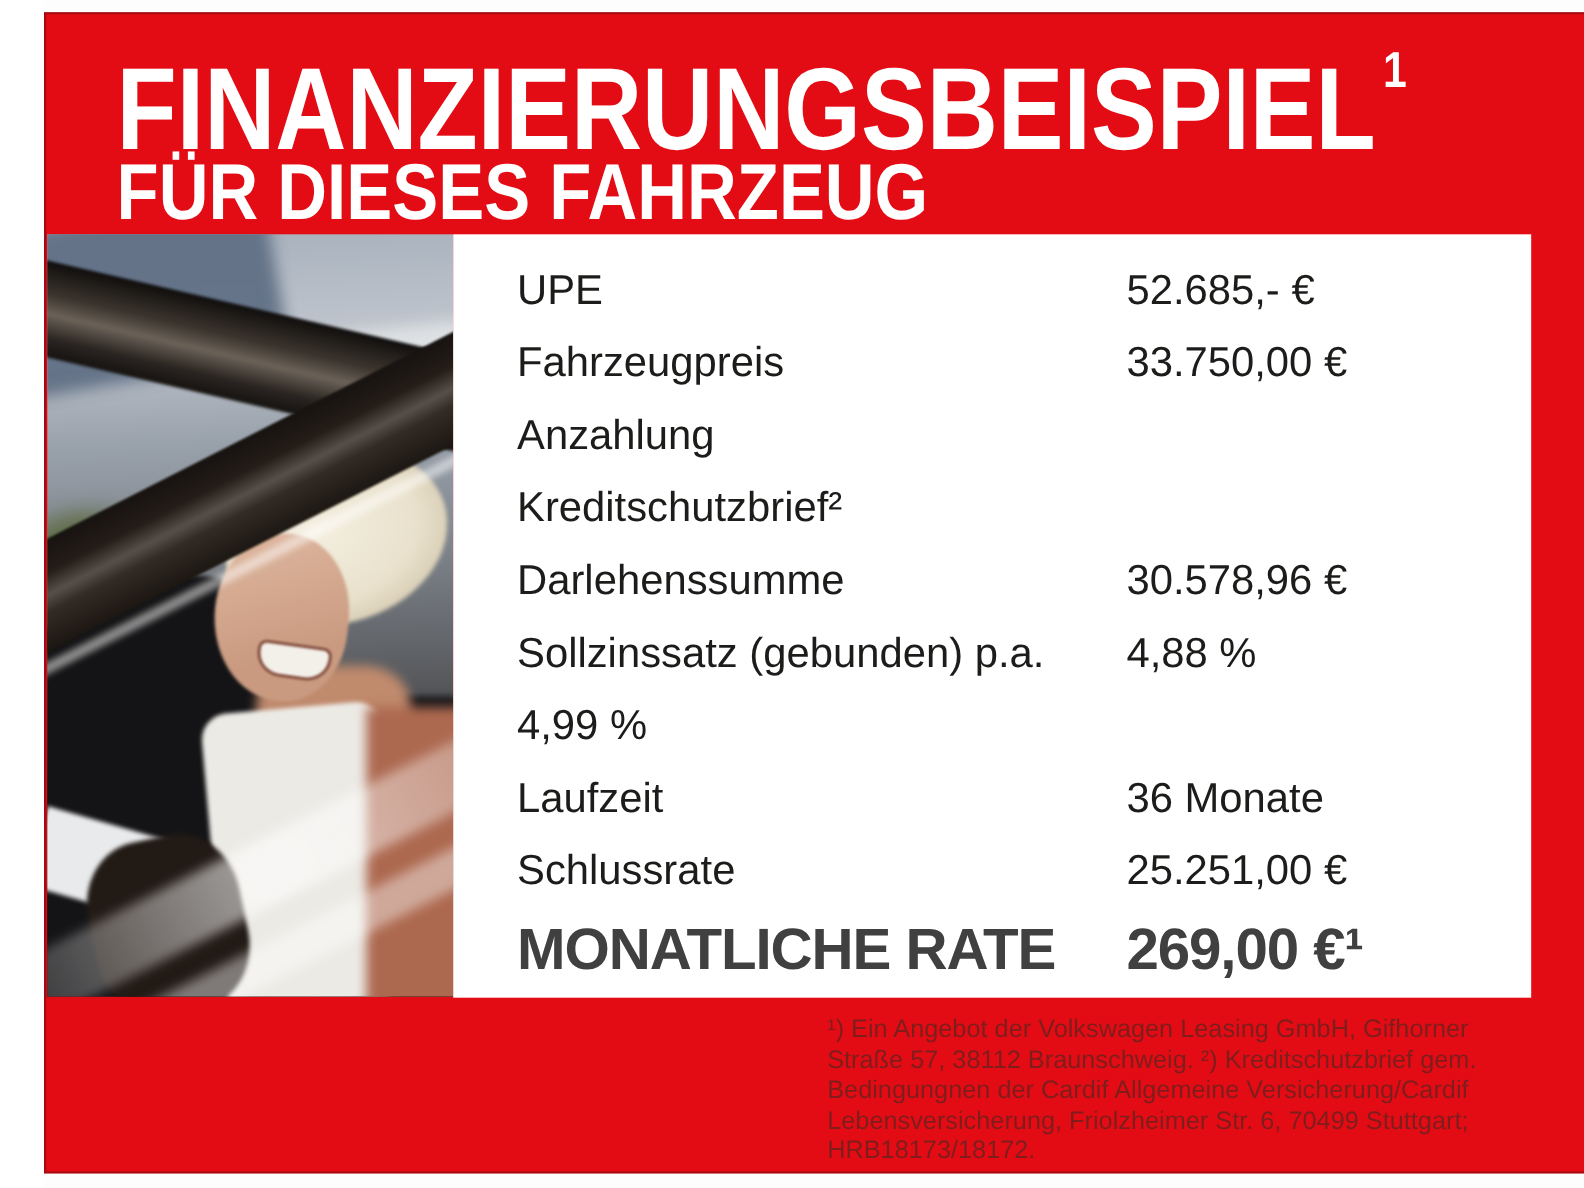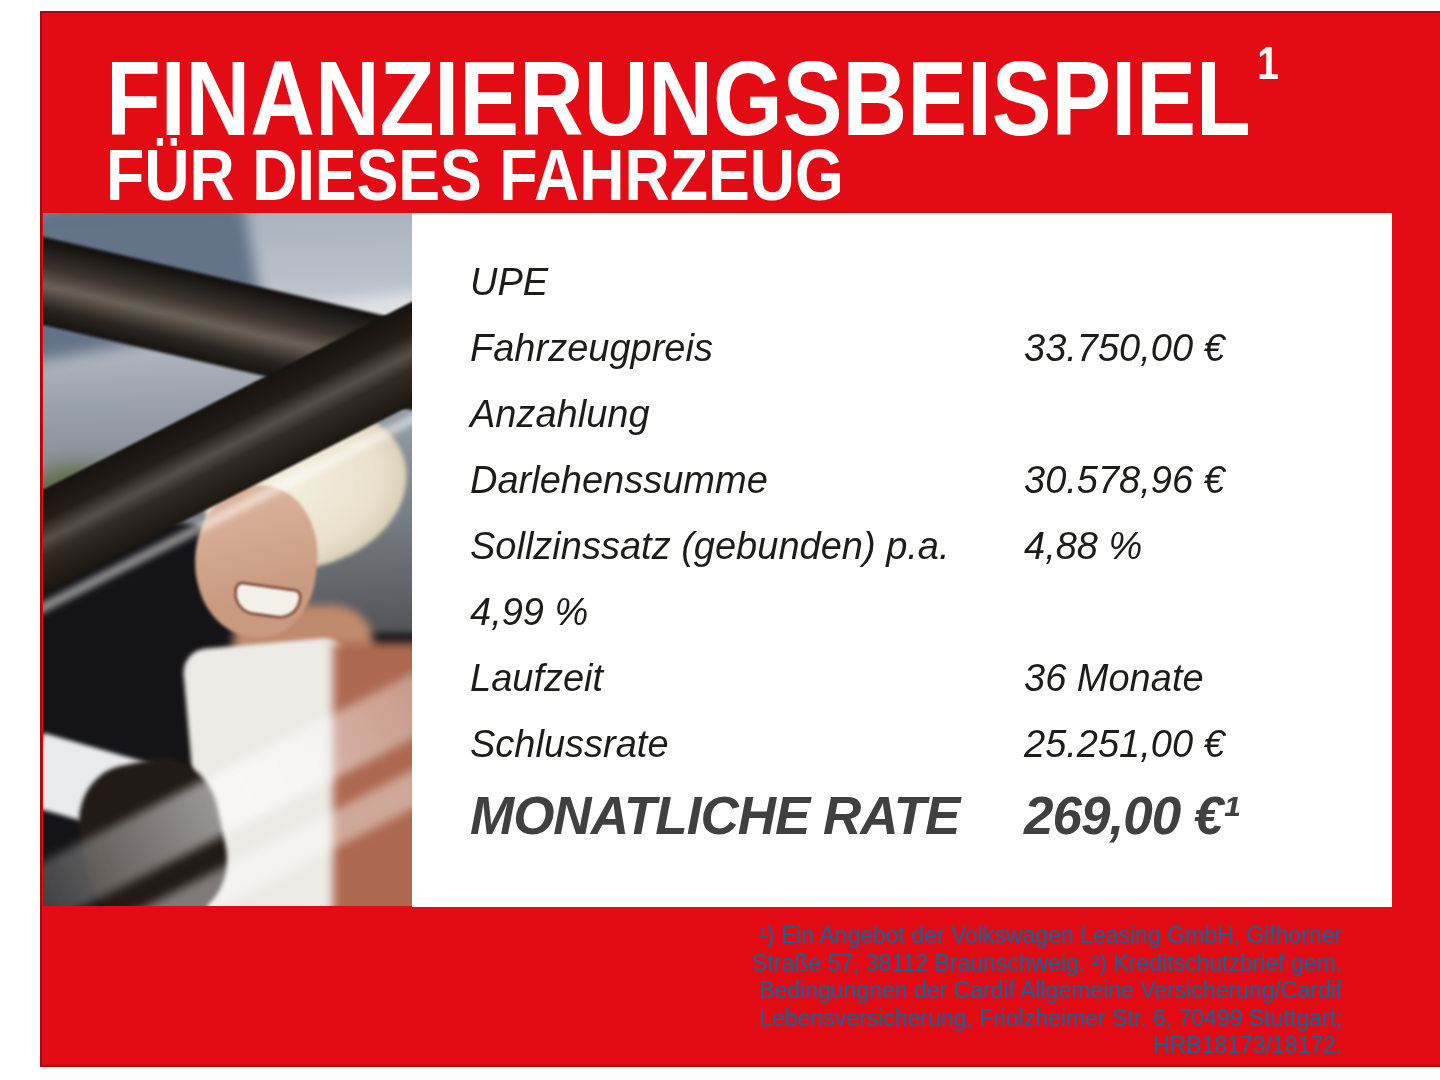--- a/index.html
+++ b/index.html
@@ -20,31 +20,31 @@
     transform:scaleX(0.845); transform-origin:left top; letter-spacing:0;
   }
   .h1 .sup { font-size:46px; vertical-align:56px; margin-left:8px; font-weight:bold; }
   .h2 {
     position:absolute; left:66px; top:139px; z-index:6; color:#ffffff;
     font-size:72px; font-weight:bold; line-height:1; white-space:nowrap;
     transform:scaleX(0.87); transform-origin:left top;
   }
   
   .panel { position:absolute; left:372px; top:213px; width:980px; height:694px; background:#ffffff; z-index:4; }
-  .rows  { position:absolute; left:58px; top:36px; width:912px;font-style:italic; }
+  .rows  { position:absolute; left:58px; top:18px; width:912px; }
   .row   { display:flex; align-items:center; height:66px; font-size:38px; color:#1c1c1a; }
   .row .lbl { width:554px; flex:none; white-space:nowrap; }
   .row .val { flex:none; white-space:nowrap; }
   .row.highlight { height:72px; margin-top:2px; }
   .row.highlight .lbl, .row.highlight .val {
     font-weight:bold; font-size:53px; letter-spacing:-1px; color:#404040;
   }
   
-  .footnote { position:absolute; left:712px; top:922px; z-index:6; color:#0369a1;
-              font-size:23px; line-height:27.5px;text-align:right; }
+  .footnote { position:absolute; left:712px; top:922px; z-index:6; color:#7f1d1d;
+              font-size:23px; line-height:27.5px; }
   .fn-line  { white-space:nowrap; }
   
   .photo { position:absolute; left:3px; top:213px; width:369px; height:693px; overflow:hidden; z-index:4;
     background:linear-gradient(178deg,#a8b1bd 0%,#bfc5cd 14%,#98a0aa 28%,#7e848b 42%,#5a5c60 58%,#333134 74%,#232124 100%); }
   .photo div { position:absolute; }
   .ph-window-blue { left:-30px; top:-20px; width:240px; height:150px; background:#5c6c82;
                     transform:rotate(-10deg); filter:blur(7px); opacity:.9; }
   .ph-green  { left:-36px; top:250px; width:150px; height:150px; filter:blur(9px);
                background:radial-gradient(circle,#76834f 0%,#5d6b44 60%,rgba(93,107,68,0) 78%); }
   .ph-white-car { left:250px; top:85px; width:140px; height:85px; background:#dfe2e4;
@@ -113,27 +113,32 @@
     <div class="ph-streak2"></div>
     <div class="ph-frame-a"></div>
     <div class="ph-frame-b"></div>
     <div class="ph-edge-line"></div>
   </div>
 
   <div class="panel">
     <div class="rows">
       <div class="row">
         <span class="lbl">UPE</span>
+        <span class="val">52.685,- €</span>
       </div>
       <div class="row">
         <span class="lbl">Fahrzeugpreis</span>
         <span class="val">33.750,00 €</span>
       </div>
       <div class="row">
         <span class="lbl">Anzahlung</span>
+      </div>
+      <div class="row">
+        <span class="lbl">Kreditschutzbrief²</span>
+        <span class="val"></span>
       </div>
       <div class="row">
         <span class="lbl">Darlehenssumme</span>
         <span class="val">30.578,96 €</span>
       </div>
       <div class="row">
         <span class="lbl">Sollzinssatz (gebunden) p.a.</span>
         <span class="val">4,88 %</span>
       </div>
       <div class="row">

